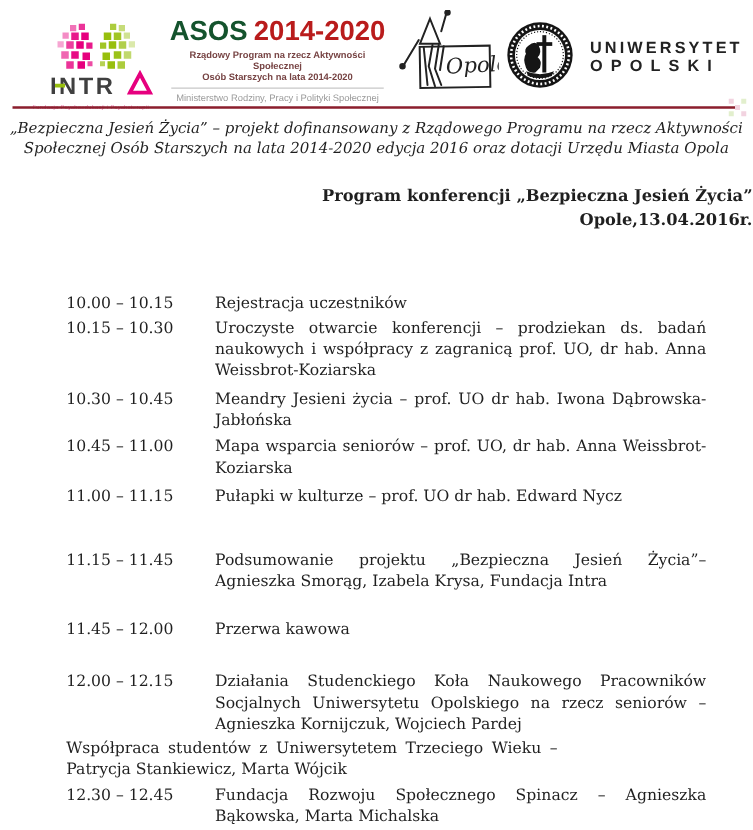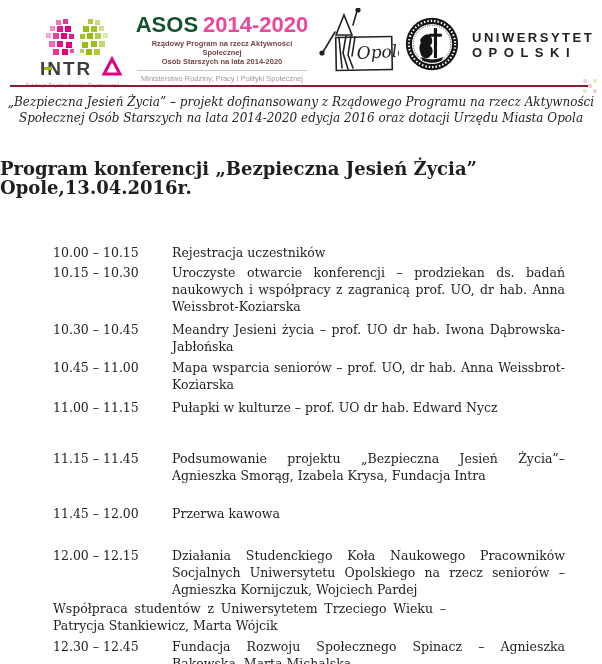--- a/index.html
+++ b/index.html
@@ -8,21 +8,21 @@
 
   
   .header{position:relative;height:85px;}
   .logo-intra{position:absolute;left:26px;top:18px;width:104px;text-align:left;}
   .intra-tagline{font-family:"Liberation Sans",sans-serif;font-size:4.5px;color:#ec5fa1;
                  letter-spacing:.3px;filter:blur(.4px);margin-top:-1px;}
   .logo-asos{position:absolute;left:133px;top:13px;width:178px;text-align:center;
              font-family:"Liberation Sans",sans-serif;}
   .asos-line1{font-size:22px;font-weight:bold;line-height:24px;white-space:nowrap;}
   .asos-word{color:#14532d;}
-  .asos-years{color:#ec4899;margin-left:5px;}
+  .asos-years{color:#b91c1c;margin-left:5px;}
   .asos-sub{font-size:7.5px;font-weight:bold;color:#774444;line-height:9px;margin-top:2px;}
   .asos-divider{border-top:1px solid #c8c8c8;margin:4px 4px 3px 4px;}
   .asos-ministry{font-size:7.5px;color:#9a9a9a;line-height:9px;}
   .logo-opole{position:absolute;left:313px;top:8px;}
   .logo-seal{position:absolute;left:404px;top:16px;}
   .uni-text{position:absolute;left:472px;top:30px;font-family:"Liberation Sans",sans-serif;
             font-weight:bold;color:#222;font-size:13px;line-height:15px;}
   .uni-l1{letter-spacing:2.5px;white-space:nowrap;}
   .uni-l2{letter-spacing:6.5px;white-space:nowrap;}
 
@@ -34,21 +34,21 @@
   .px2{left:10px;top:0;background:#e2efcd;}
   .px3{left:5px;top:5px;background:#f2d3e0;}
   .px4{left:10px;top:10px;background:#f2d3e0;}
   .px5{left:0;top:10px;background:#e2efcd;}
 
   
   .funding-note{margin-top:7px;text-align:center;font-style:italic;font-size:12px;
                 line-height:16px;}
 
   
-  .title{margin-top:34px;text-align:left;font-weight:bold;font-size:18px;line-height:18.5px;}
+  .title{margin-top:23px;text-align:right;font-weight:bold;font-size:13px;line-height:18.5px;}
 
   
   .schedule{margin-top:47px;padding-left:53px;}
   .row{display:flex;font-size:12.5px;line-height:17px;}
   .time{width:119px;flex:0 0 119px;white-space:nowrap;}
   .desc{width:393px;text-align:justify;}
   .mt2{margin-top:2px;}.mt3{margin-top:3px;}.mt4{margin-top:4px;}.mt6{margin-top:6px;}
   .mt19{margin-top:34px;}.mt21{margin-top:21px;}.mt25{margin-top:25px;}
 </style>
 </head>

